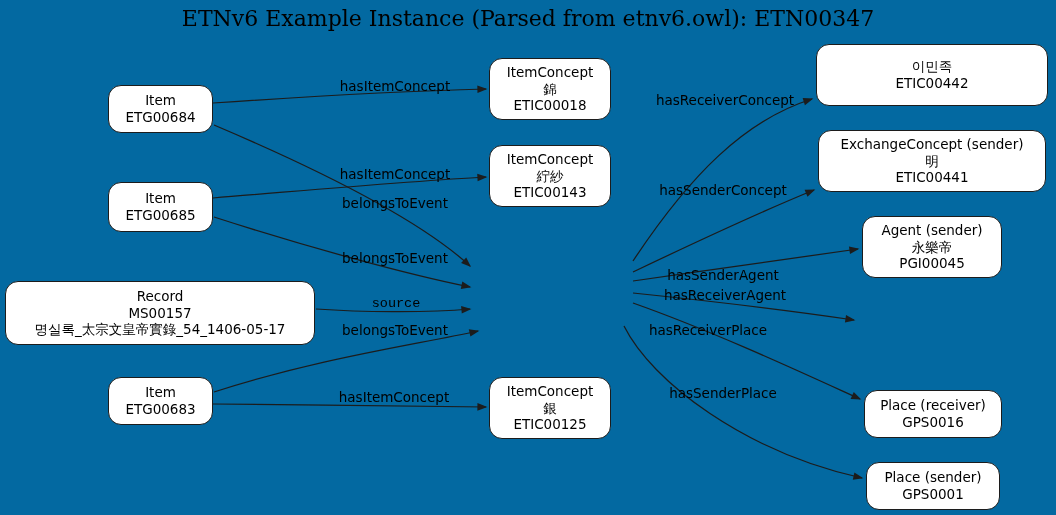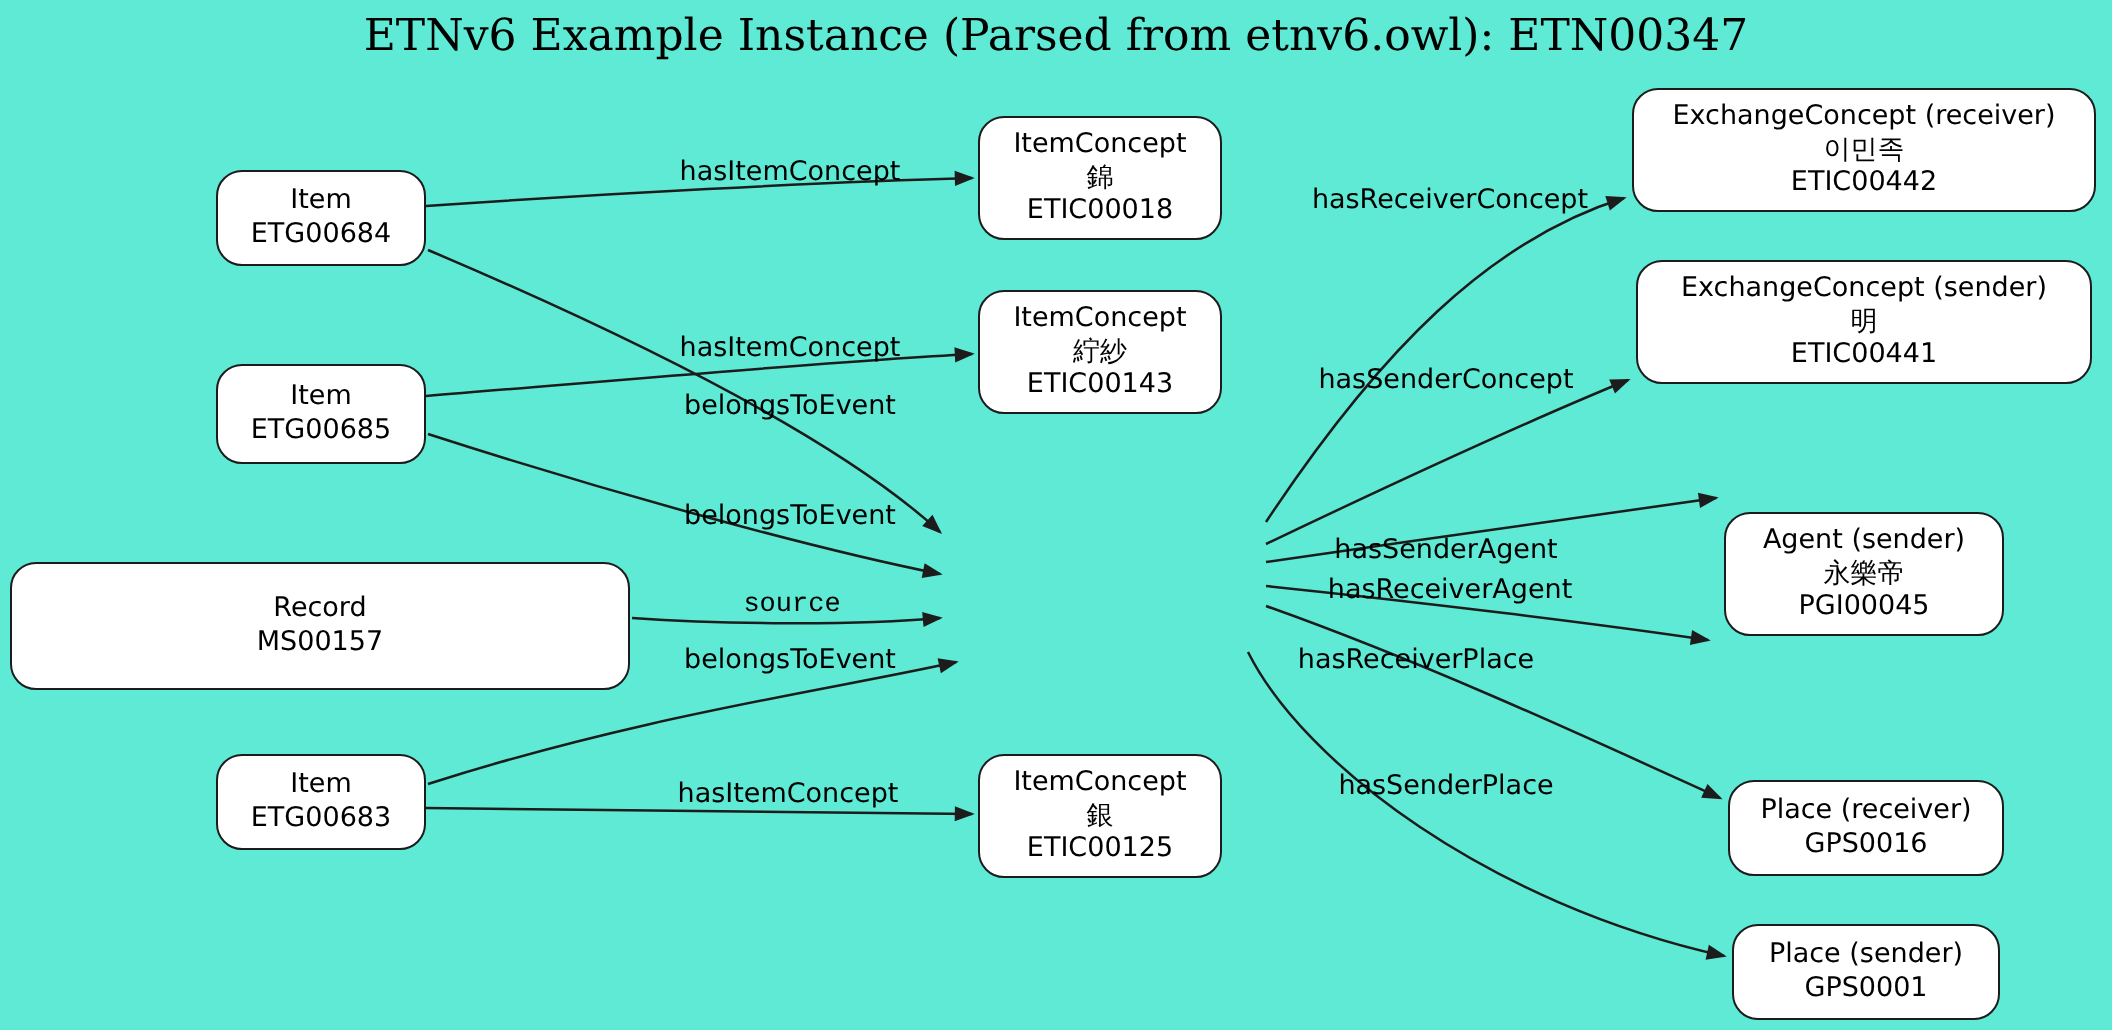--- a/index.html
+++ b/index.html
@@ -1,17 +1,17 @@
 <!DOCTYPE html>
 <html><head>
 <meta charset="utf-8">
 <style>
   html,body{margin:0;padding:0;background:#fff;}
   .canvas{
-    position:relative;width:1056px;height:515px;background:#5eead4;
+    position:relative;width:1056px;height:515px;background:#0369a1;
     font-family:"DejaVu Sans","Liberation Sans",sans-serif;overflow:hidden;color:#000;
   }
   .diagram-title{
     position:absolute;left:0;top:6px;width:1056px;text-align:center;
     font-family:"DejaVu Serif","Liberation Serif",serif;font-size:22px;color:#000;white-space:nowrap;
   }
   svg.edges{position:absolute;left:0;top:0;width:1056px;height:515px;}
   .node{
     position:absolute;box-sizing:border-box;background:#fff;
     border:1.4px solid #1c1c1c;border-radius:13px;
@@ -58,20 +58,21 @@
     <span>Item</span>
     <span>ETG00684</span>
   </div>
   <div class="node" style="left:108px;top:182px;width:105px;height:50px;">
     <span>Item</span>
     <span>ETG00685</span>
   </div>
   <div class="node" style="left:5px;top:281px;width:310px;height:64px;">
     <span>Record</span>
     <span>MS00157</span>
+    <span>명실록_太宗文皇帝實錄_54_1406-05-17</span>
   </div>
   <div class="node" style="left:108px;top:377px;width:105px;height:48px;">
     <span>Item</span>
     <span>ETG00683</span>
   </div>
 
   <div class="node" style="left:489px;top:58px;width:122px;height:62px;">
     <span>ItemConcept</span>
     <span>錦</span>
     <span>ETIC00018</span>
@@ -81,30 +82,29 @@
     <span>紵紗</span>
     <span>ETIC00143</span>
   </div>
   <div class="node" style="left:489px;top:377px;width:122px;height:62px;">
     <span>ItemConcept</span>
     <span>銀</span>
     <span>ETIC00125</span>
   </div>
 
   <div class="node" style="left:816px;top:44px;width:232px;height:62px;">
-    <span>ExchangeConcept (receiver)</span>
     <span>이민족</span>
     <span>ETIC00442</span>
   </div>
   <div class="node" style="left:818px;top:130px;width:228px;height:62px;">
     <span>ExchangeConcept (sender)</span>
     <span>明</span>
     <span>ETIC00441</span>
   </div>
-  <div class="node" style="left:862px;top:216px;width:140px;height:62px;margin-top:40px;">
+  <div class="node" style="left:862px;top:216px;width:140px;height:62px;">
     <span>Agent (sender)</span>
     <span>永樂帝</span>
     <span>PGI00045</span>
   </div>
   <div class="node" style="left:864px;top:390px;width:138px;height:48px;">
     <span>Place (receiver)</span>
     <span>GPS0016</span>
   </div>
   <div class="node" style="left:866px;top:462px;width:134px;height:48px;text-align:right;">
     <span>Place (sender)</span>

